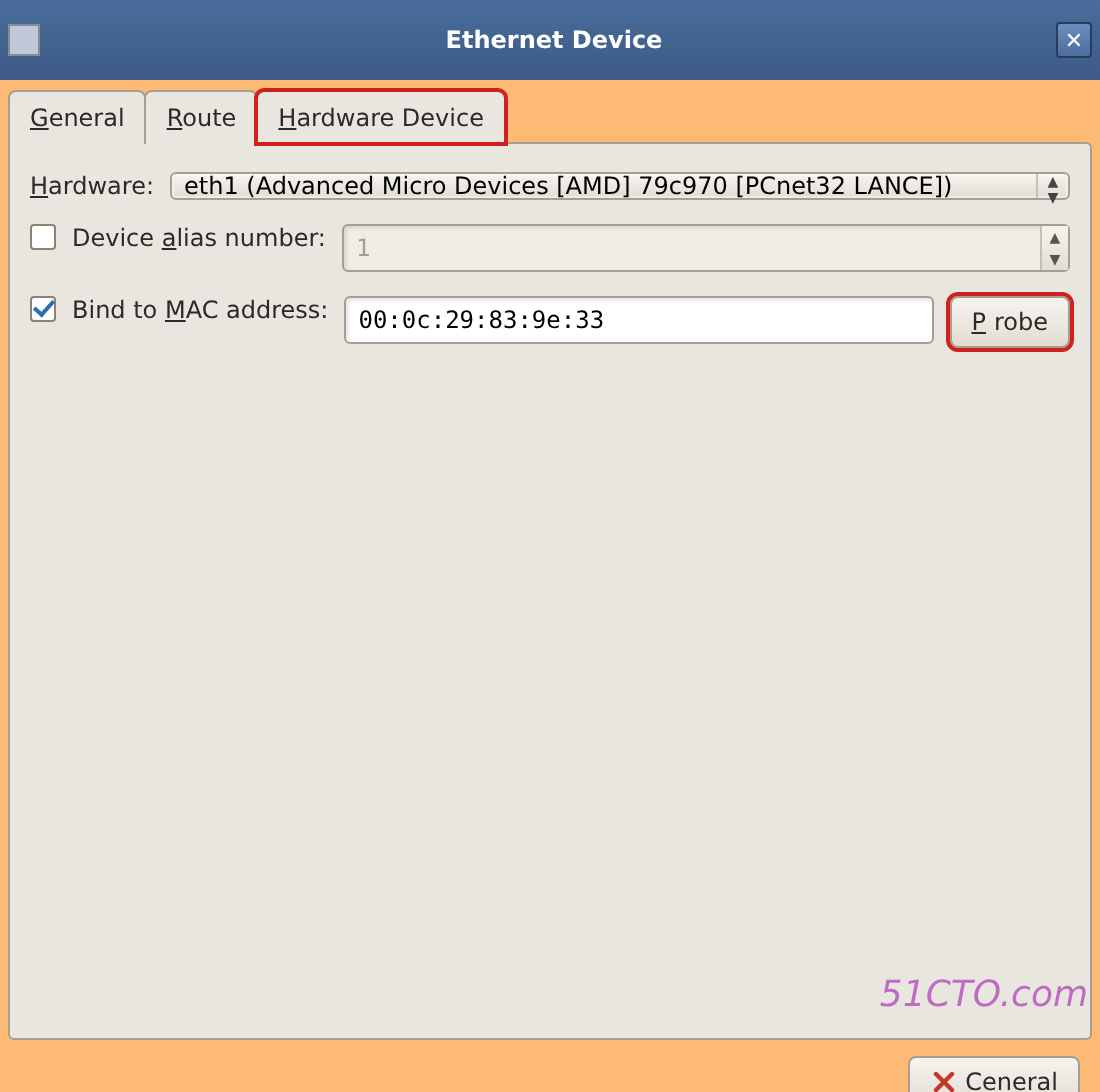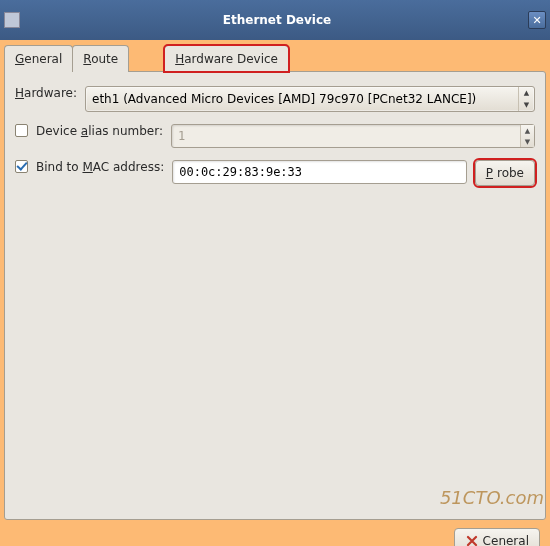--- a/index.html
+++ b/index.html
@@ -82,21 +82,20 @@
   .tab.active {
     background: #e9e6e0;
     border-bottom: 1px solid #e9e6e0;
     top: 1px;
     z-index: 3;
   }
   .tab .u { text-decoration: underline; }
   .tab.highlight {
     outline: 2px solid #d02020;
     outline-offset: -1px;
-    margin-left: 36px;
   }
 
   
   .tabpanel {
     flex: 1;
     border: 1px solid #a59e91;
     border-radius: 0 3px 3px 3px;
     background: #e9e6e0;
     padding: 14px 10px 10px 10px;
     position: relative;
@@ -115,21 +114,21 @@
   .form-label .u { text-decoration: underline; }
 
   
   .combobox {
     flex: 1;
     display: flex;
     align-items: stretch;
     border: 1px solid #a59e91;
     border-radius: 3px;
     background: linear-gradient(to bottom,#f6f4ef,#e2ddd3);
-    height: 26px;
+    height: 14px;
     box-shadow: inset 0 0 0 1px rgba(255,255,255,0.4);
   }
   .combobox .combo-text {
     flex: 1;
     padding: 0 6px;
     display: flex;
     align-items: center;
     overflow: hidden;
     white-space: nowrap;
   }
@@ -231,21 +230,21 @@
     display: inline-flex; align-items:center; justify-content:center;
   }
   .ico-cancel svg { width:12px; height:12px; }
   .ico-ok svg { width:14px; height:14px; }
 
   .watermark {
     position: absolute;
     right: 6px;
     bottom: 38px;
     font-size: 18px;
-    color: #a16207;
+    color: #a21caf;
     font-style: italic;
     pointer-events: none;
     opacity: 0.6;
   }
 </style>
 </head>
 <body>
 
 <div class="titlebar">
   <div class="window-icon"></div>

